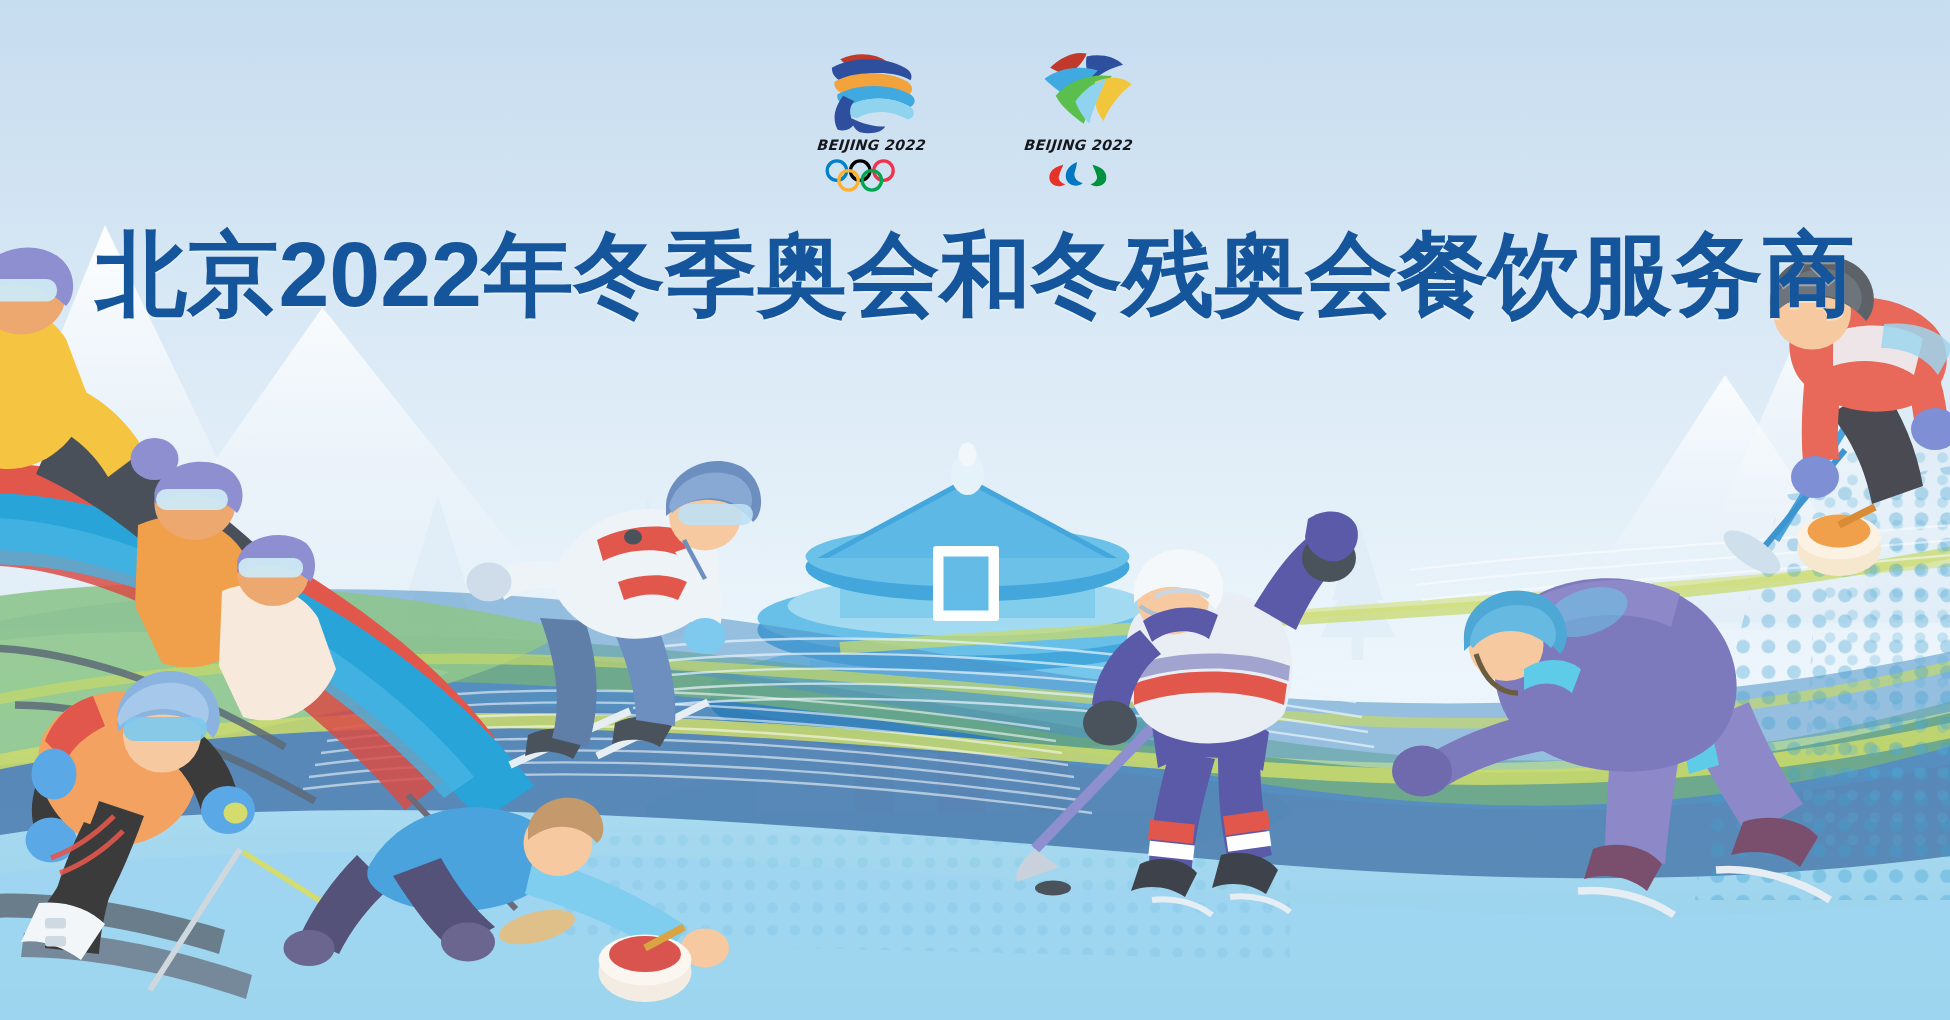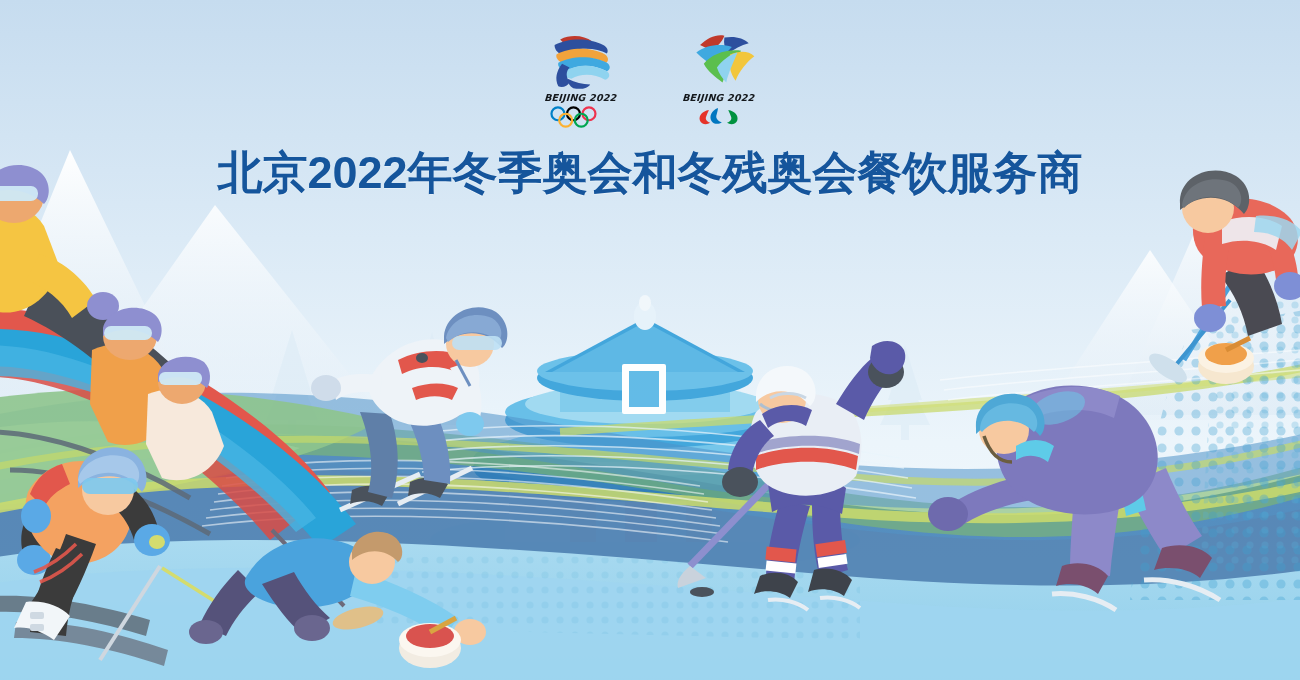--- a/index.html
+++ b/index.html
@@ -31,21 +31,21 @@
     transform:skewX(-6deg);
   }
   .logo-sym{ margin-top:3px; height:22px; }
 
   
   #title{
     position:absolute; top:143px; left:0; right:0;
     text-align:center;
     z-index:45;
     font-family:"Liberation Sans","DejaVu Sans", sans-serif;
-    font-size:45px; font-weight:700;
+    font-size:61px; font-weight:700;
     letter-spacing:0px;
     color:#15559c;
     text-shadow:0 1px 0 rgba(255,255,255,.35);
     white-space:nowrap;
   }
 </style>
 </head>
 <body>
 
 <div id="banner">

